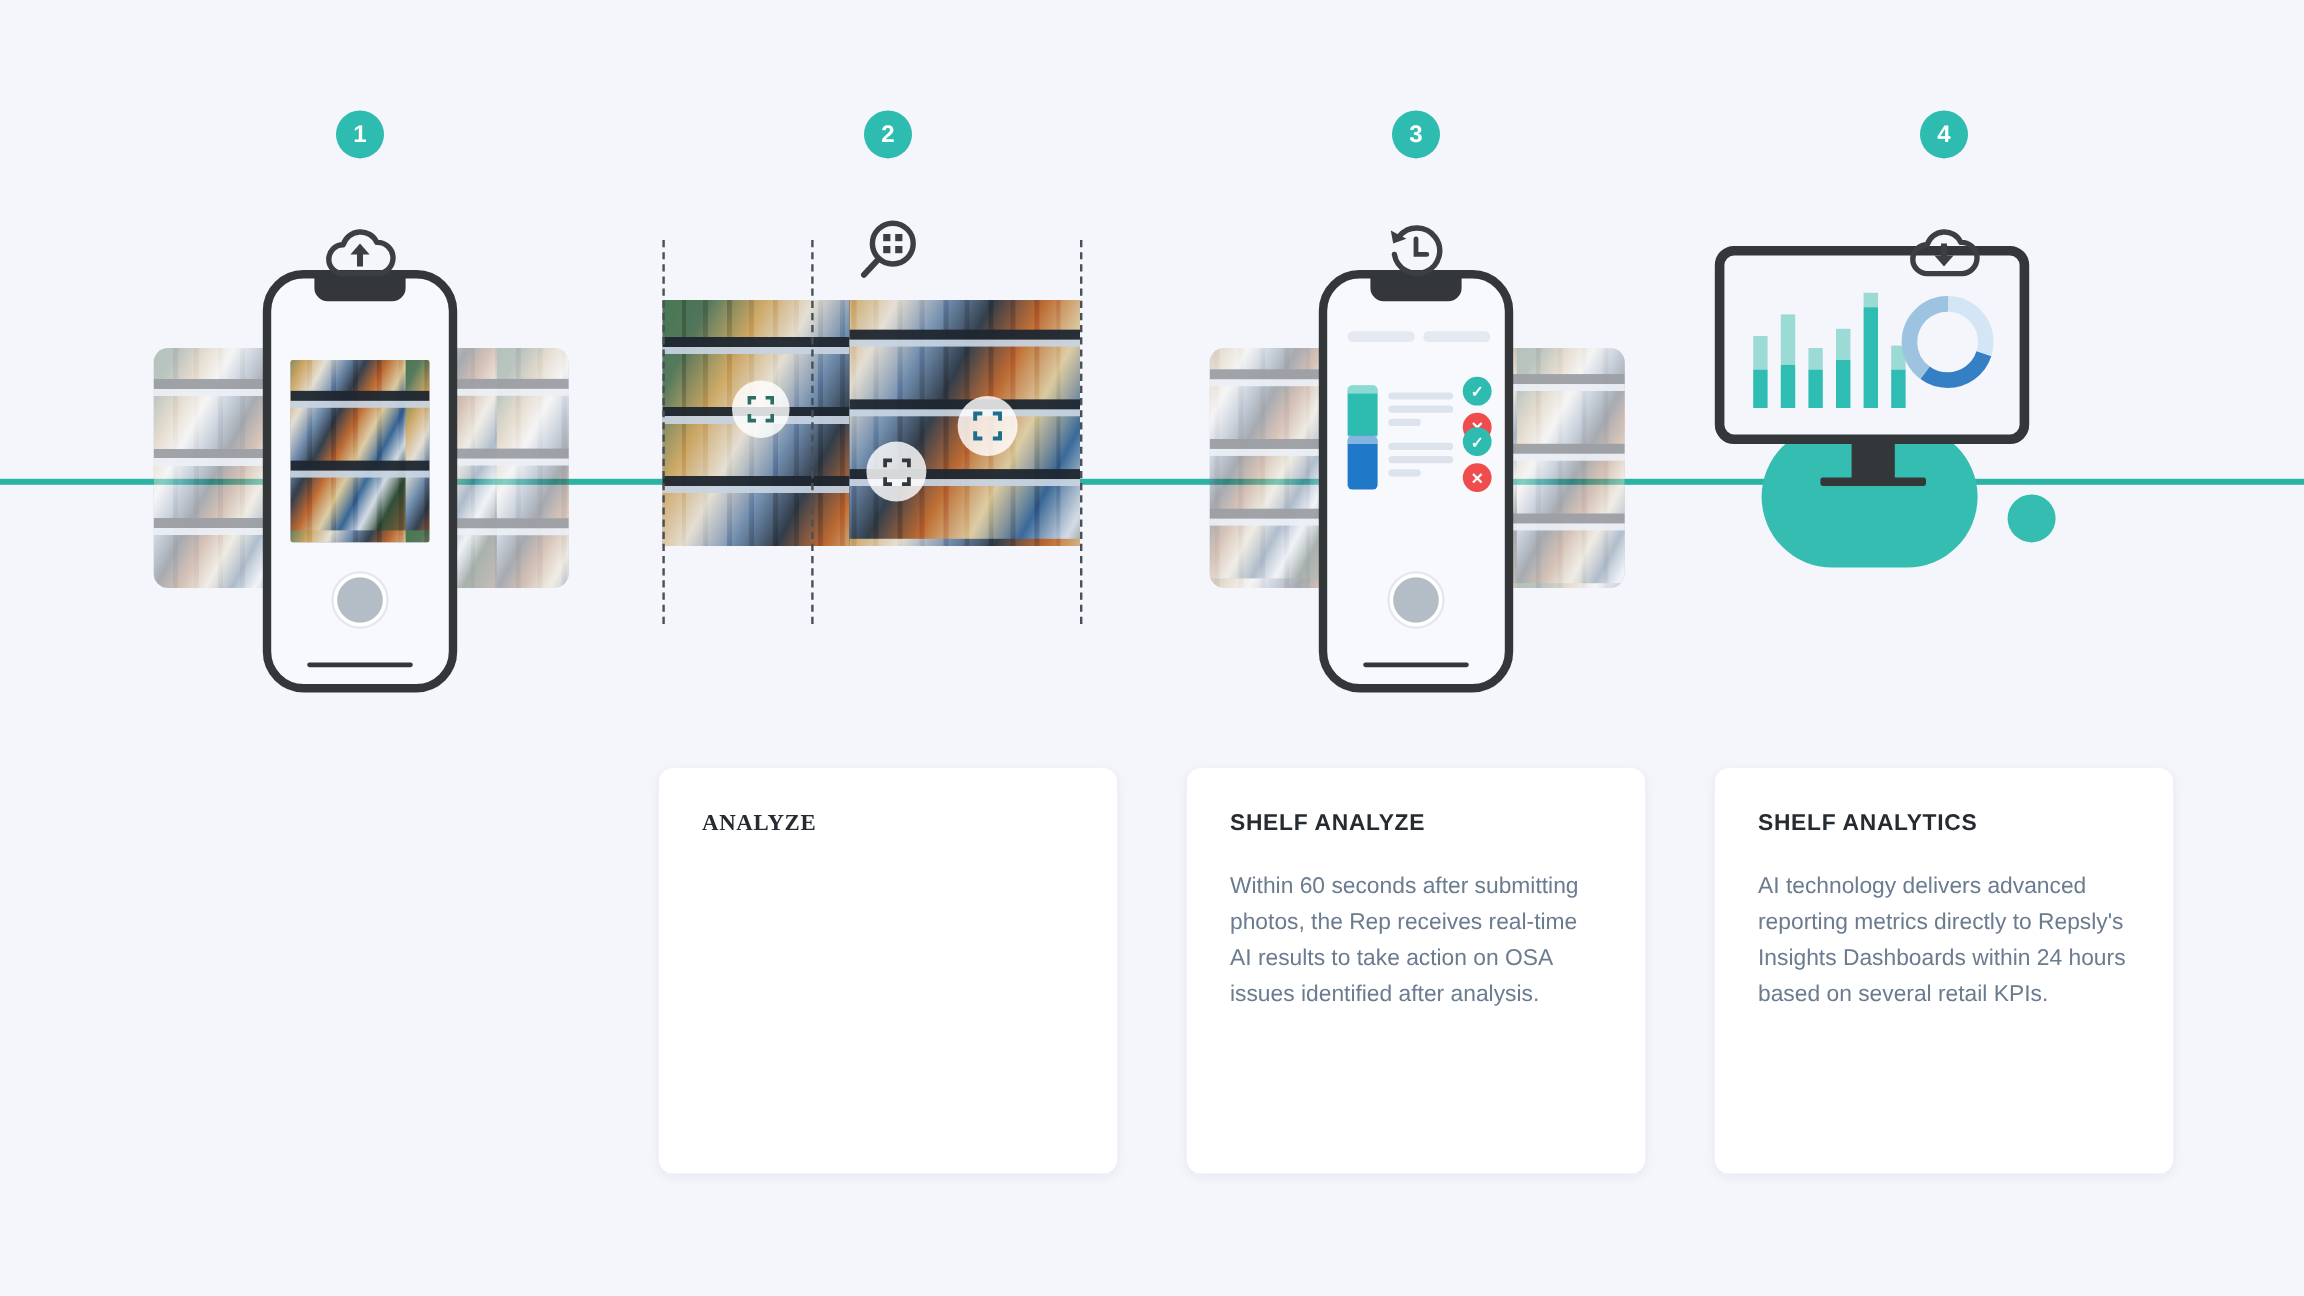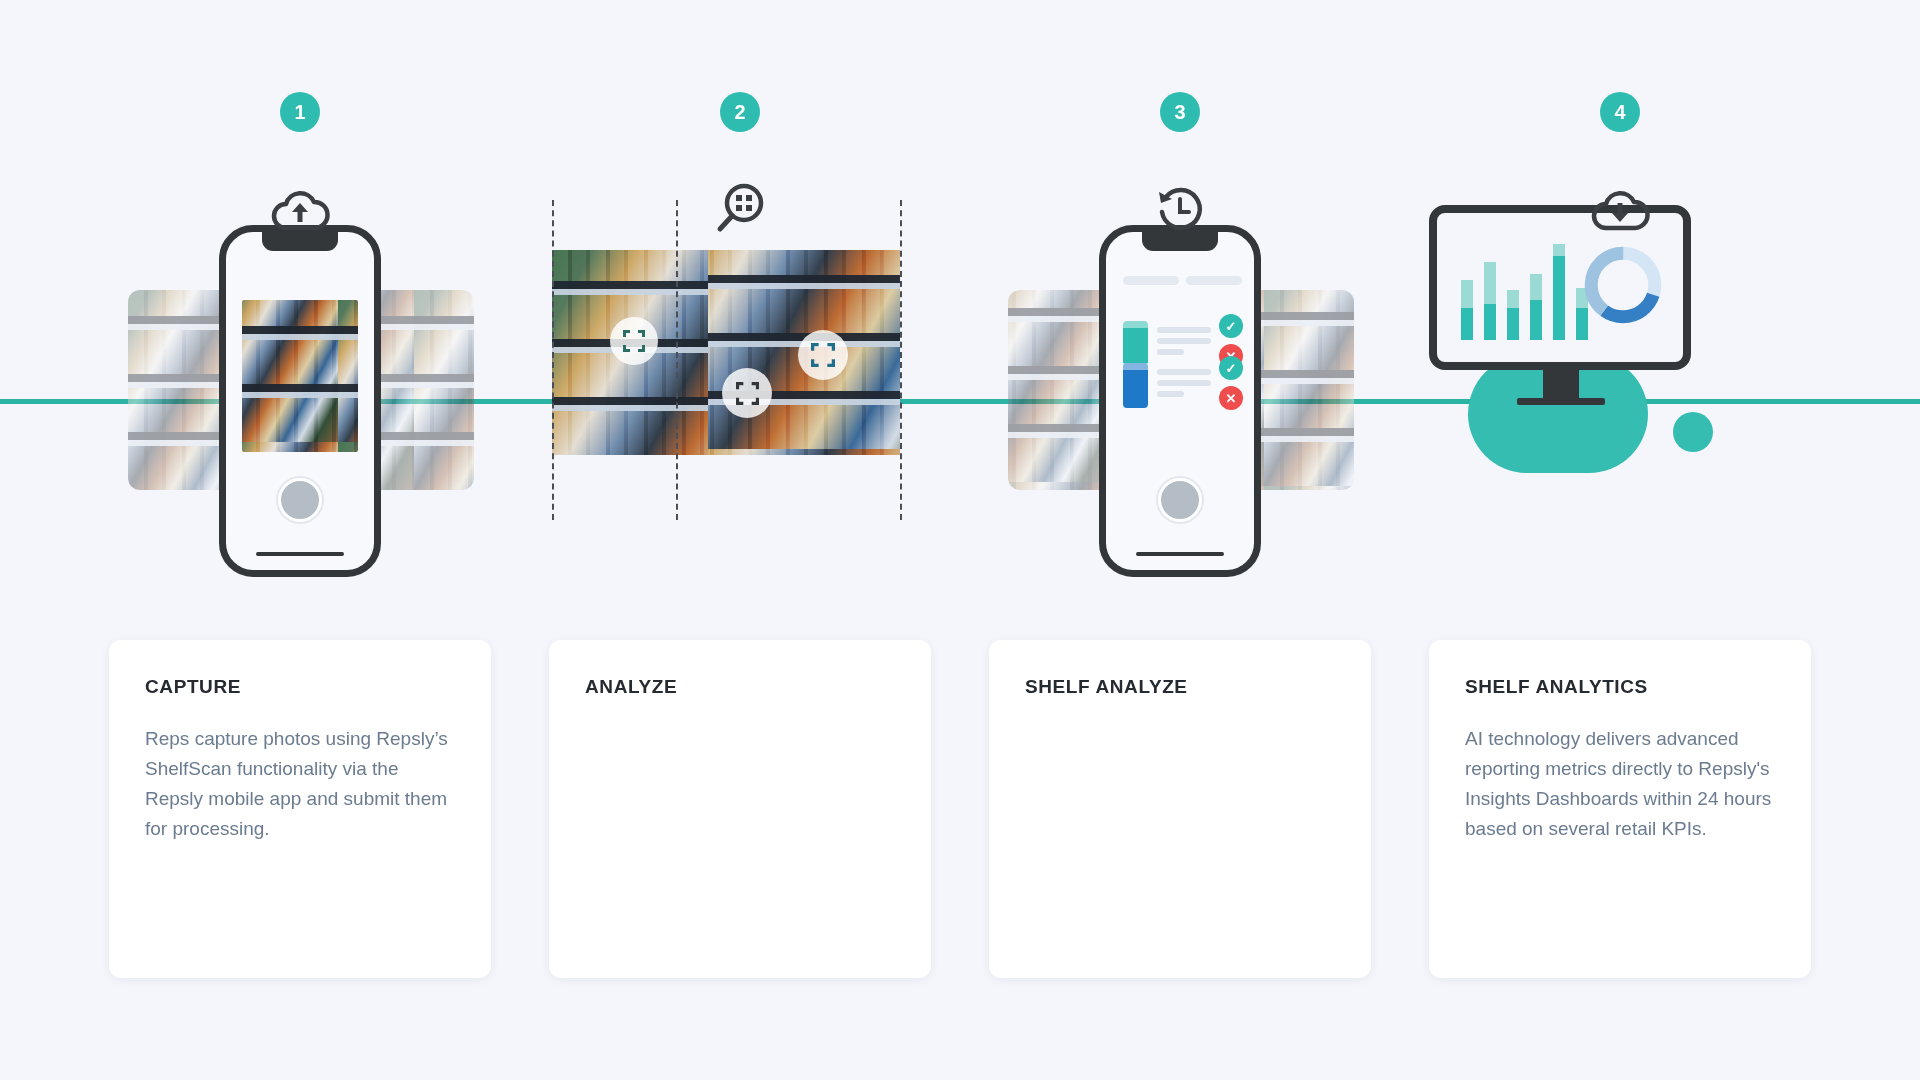--- a/index.html
+++ b/index.html
@@ -184,24 +184,20 @@
       <div class="phone" style="left:139px; top:-15px; width:162px; height:352px;">
         <div class="notch"></div>
         <div class="phonephoto" style="top:68px; width:116px; height:152px;">
           <div class="shelfimg" style="background-position:-20px -10px;"></div>
         </div>
         <div class="shutter"></div>
         <div class="homebar"></div>
       </div>
     </div>
 
-    <div class="card" style="left:29px;">
-      <h3>CAPTURE</h3>
-      <p>Reps capture photos using Repsly’s ShelfScan functionality via the Repsly mobile app and submit them for processing.</p>
-    </div>
   </div>
 
   <div class="col" id="col2">
     <div class="badge">2</div>
 
     <div class="topicon">
       <svg width="58" height="56" viewBox="0 0 58 56">
         <circle cx="33" cy="21" r="17" fill="none" stroke="#3b3f43" stroke-width="4.5"></circle>
         <line x1="21" y1="34" x2="9" y2="47" stroke="#3b3f43" stroke-width="5" stroke-linecap="round"></line>
         <rect x="25" y="13" width="6" height="6" fill="#3b3f43"></rect>
@@ -235,21 +231,21 @@
           <path d="M1 7V1h6M15 1h6v6M21 15v6h-6M7 21H1v-6" fill="none" stroke="#1f6f8c" stroke-width="4"></path>
         </svg>
       </div>
       <div class="scanmark" style="left:202px; top:128px; width:50px; height:50px;">
         <svg width="23" height="23" viewBox="0 0 22 22">
           <path d="M1 7V1h6M15 1h6v6M21 15v6h-6M7 21H1v-6" fill="none" stroke="#33373a" stroke-width="4"></path>
         </svg>
       </div>
     </div>
 
-    <div class="card" style="left:29px;">
+    <div class="card" style="left:29px;font-family:Liberation Serif, serif;">
       <h3>ANALYZE</h3>
     </div>
   </div>
 
   <div class="col" id="col3">
     <div class="badge">3</div>
 
     <div class="topicon">
       <svg width="54" height="52" viewBox="0 0 54 52">
         <path d="M13 13 A19 19 0 1 1 9 28" fill="none" stroke="#3b3f43" stroke-width="4.5" stroke-linecap="round"></path>
@@ -290,20 +286,21 @@
         <div class="statdot ok" style="left:113px; top:124px;">✓</div>
         <div class="statdot bad" style="left:113px; top:154px;">✕</div>
 
         <div class="shutter"></div>
         <div class="homebar"></div>
       </div>
     </div>
 
     <div class="card" style="left:29px;">
       <h3>SHELF ANALYZE</h3>
+      <p>Within 60 seconds after submitting photos, the Rep receives real-time AI results to take action on OSA issues identified after analysis.</p>
     </div>
   </div>
 
   <div class="col" id="col4">
     <div class="badge">4</div>
 
     <div class="topicon">
       <svg width="60" height="48" viewBox="0 0 60 48">
         <path d="M16 42 A12 12 0 0 1 16 18 A15 15 0 0 1 44 16 A11 11 0 0 1 45 42 Z" fill="none" stroke="#3b3f43" stroke-width="4.5" stroke-linejoin="round"></path>
         <path d="M30 17 L30 32" stroke="#3b3f43" stroke-width="5"></path>

